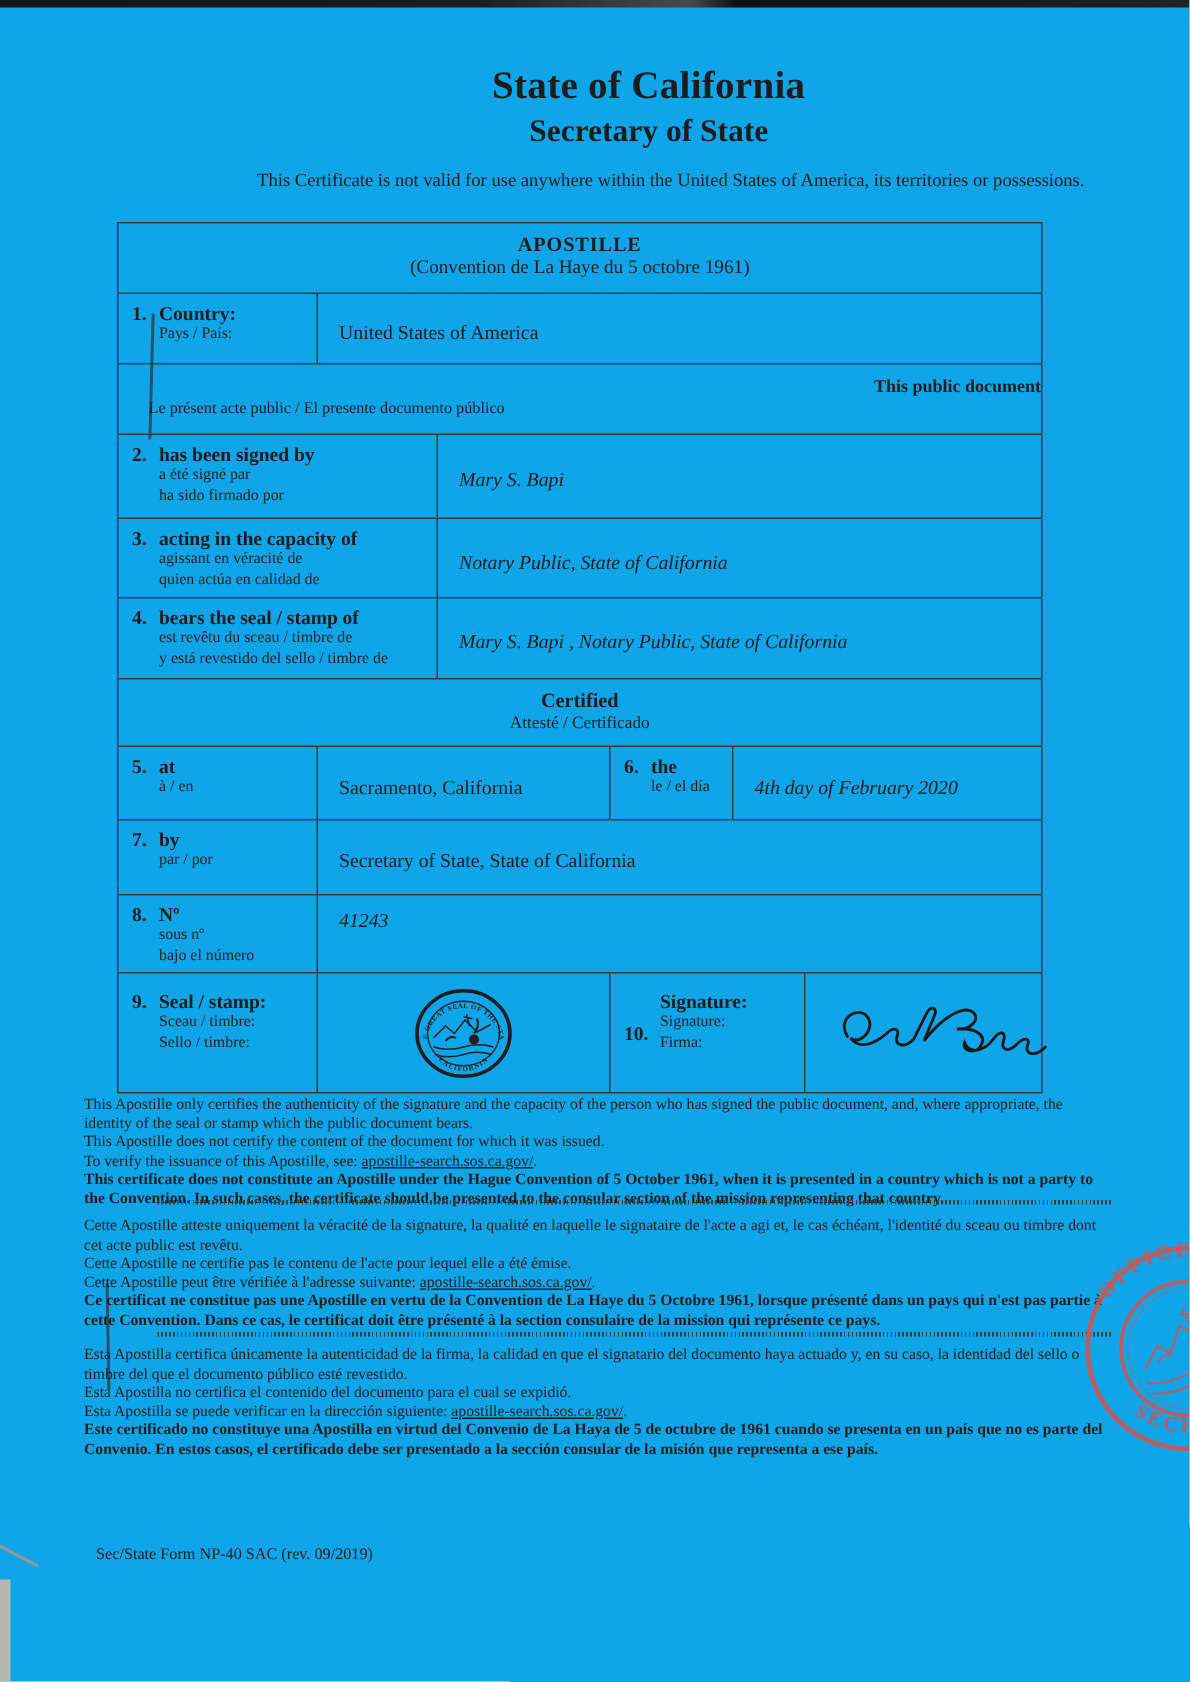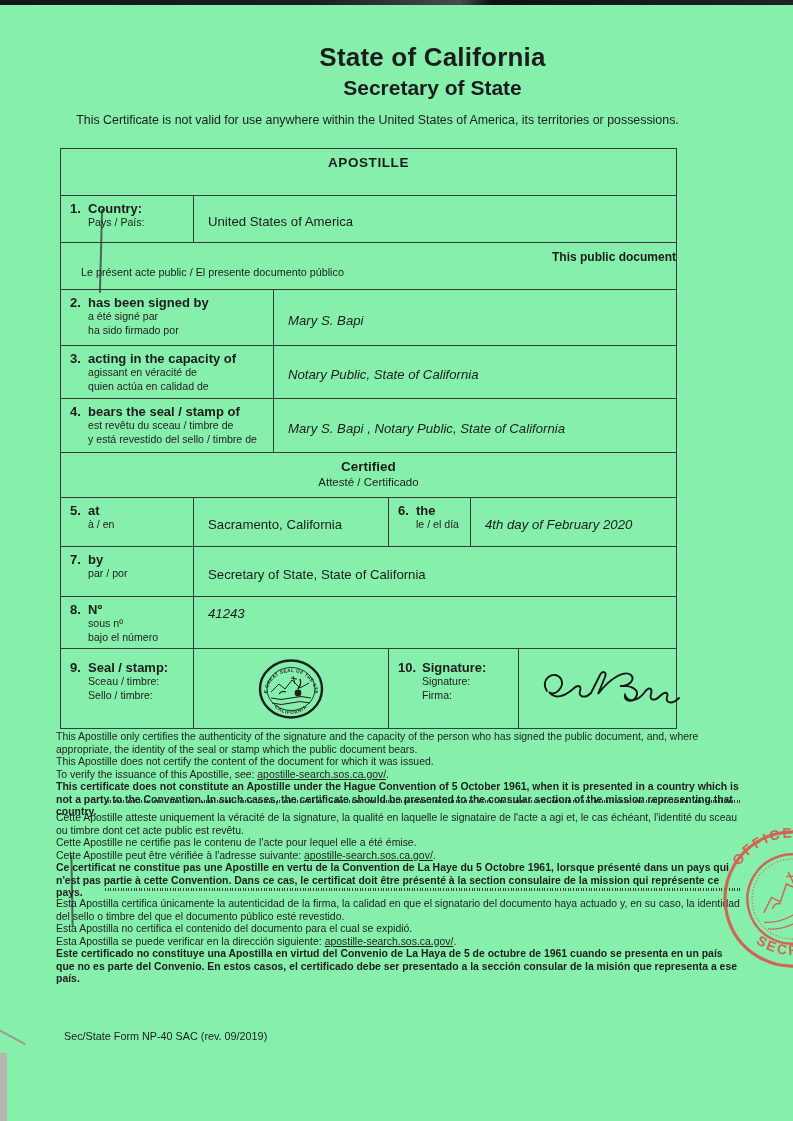--- a/index.html
+++ b/index.html
@@ -1,38 +1,38 @@
 <!DOCTYPE html>
 <html><head>
 <meta charset="utf-8">
 <style>
   html,body{margin:0;padding:0;background:#e8e8e8;}
   #paper{
     position:relative;width:793px;height:1121px;overflow:hidden;
-    background:#86efac;
-    font-family:Liberation Sans, sans-serif;
+    background:#0ea5e9;
+    font-family:Liberation Serif, serif;
     color:#1c1c1c;
   }
   
   .scan-topbar{position:absolute;top:0;left:0;width:793px;height:5px;
     background:linear-gradient(90deg,#151515 0%,#1d1d1d 40%,#4a4a4a 58%,#101010 62%,#222 100%);}
   .scratch{position:absolute;background:rgba(50,50,50,.72);width:2px;border-radius:2px;}
   .scratch-a{left:100px;top:209px;height:84px;transform:rotate(1.5deg);}
   .scratch-b{left:71px;top:855px;height:72px;transform:rotate(-1deg);}
   .edge-strip{position:absolute;left:0;top:1053px;width:7px;height:68px;background:#b7b5b0;}
   .edge-scratch{position:absolute;left:-3px;top:1036px;width:30px;height:2px;background:#9a9892;transform:rotate(28deg);}
 
   
   .hdr{position:absolute;top:42px;left:0;width:793px;text-align:center;padding-left:72px;box-sizing:border-box;}
   .hdr .t1{font-size:26px;font-weight:bold;letter-spacing:.2px;}
   .hdr .t2{font-size:21px;font-weight:bold;margin-top:3px;}
-  .disclaimer{position:absolute;top:113px;left:16px;width:723px;text-align:center;font-size:12.4px;}
-
-  
-  .apo-table{position:absolute;left:60px;top:148px;width:617px;border:1.4px solid #3a3a3a;box-sizing:border-box;background:transparent;}
+  .disclaimer{position:absolute;top:113px;left:0;width:723px;text-align:right;font-size:12.4px;}
+
+  
+  .apo-table{position:absolute;left:78px;top:148px;width:617px;border:1.4px solid #3a3a3a;box-sizing:border-box;background:transparent;}
   .trow{display:flex;border-top:1.2px solid #3a3a3a;box-sizing:border-box;}
   .trow:first-child{border-top:none;}
   .cell{box-sizing:border-box;border-right:1.2px solid #3a3a3a;padding:5px 6px 0 9px;}
   .cell:last-child{border-right:none;}
   .lab{display:flex;}
   .lab .num{font-weight:bold;font-size:13px;width:18px;flex:none;}
   .lab .ltxt .main{font-weight:bold;font-size:13px;line-height:15px;}
   .lab .ltxt .sub{font-size:10.6px;line-height:13.5px;color:#222;}
   .val{display:flex;align-items:center;font-size:13.2px;padding-left:14px;}
   .val.ital{font-style:italic;}
@@ -79,20 +79,21 @@
     <div class="t1">State of California</div>
     <div class="t2">Secretary of State</div>
   </div>
   <div class="disclaimer">This Certificate is not valid for use anywhere within the United States of America, its territories or possessions.</div>
 
   <div class="apo-table">
 
     <div class="trow h-head">
       <div class="cell grow band">
         <div class="b1" style="letter-spacing:.6px;">APOSTILLE</div>
+        <div class="b2" style="font-size:12.8px;">(Convention de La Haye du 5 octobre 1961)</div>
       </div>
     </div>
 
     <div class="trow h-r1">
       <div class="cell w133">
         <div class="lab">
           <span class="num">1.</span>
           <span class="ltxt">
             <div class="main">Country:</div>
             <div class="sub">Pays / País:</div>
@@ -239,21 +240,21 @@
             <path d="M 15,45 q 9,3 19,0 q 9,-3 19,0"></path>
             <path d="M 36,18 l 2,8 M 34,20 l 6,1"></path>
             <circle cx="41" cy="35" r="3.4" fill="#1f1f1f" stroke="none"></circle>
             <path d="M 41,31 q 4,-5 2,-10" stroke-width="1.4"></path>
             <path d="M 22,36 q 3,-4 7,-2" stroke-width="1.2"></path>
           </g>
         </svg>
       </div>
       <div class="cell" style="width:130px;flex:none;">
         <div class="lab" style="padding-top:6px;">
-          <span class="num" style="width:24px;">10.</span>
+          <span class="num" style="width:24px;margin-top:21px;">10.</span>
           <span class="ltxt">
             <div class="main">Signature:</div>
             <div class="sub">Signature:</div>
             <div class="sub">Firma:</div>
           </span>
         </div>
       </div>
       <div class="cell grow sigcell">
         <svg width="190" height="58" viewBox="0 0 190 58">
           <path fill="none" stroke="#181818" stroke-width="1.9" stroke-linecap="round" d="M 22,30 c -8,-12 8,-22 14,-12 c 4,8 -6,18 -12,13 c 6,8 16,4 24,-3 c 5,-5 9,-3 7,2 c -2,6 5,8 11,2 l 9,-18 c 3,-5 7,-3 5,2 l -7,17 c 13,-17 27,-24 33,-19 c 5,5 -3,12 -11,11 c 12,-1 20,4 16,11 c -3,6 -13,4 -11,-2 c 3,8 13,6 19,-2 c 5,-7 9,-5 7,1 c -2,6 3,8 9,2 c 5,-5 9,-4 7,1 c -2,6 5,8 12,1"></path>

